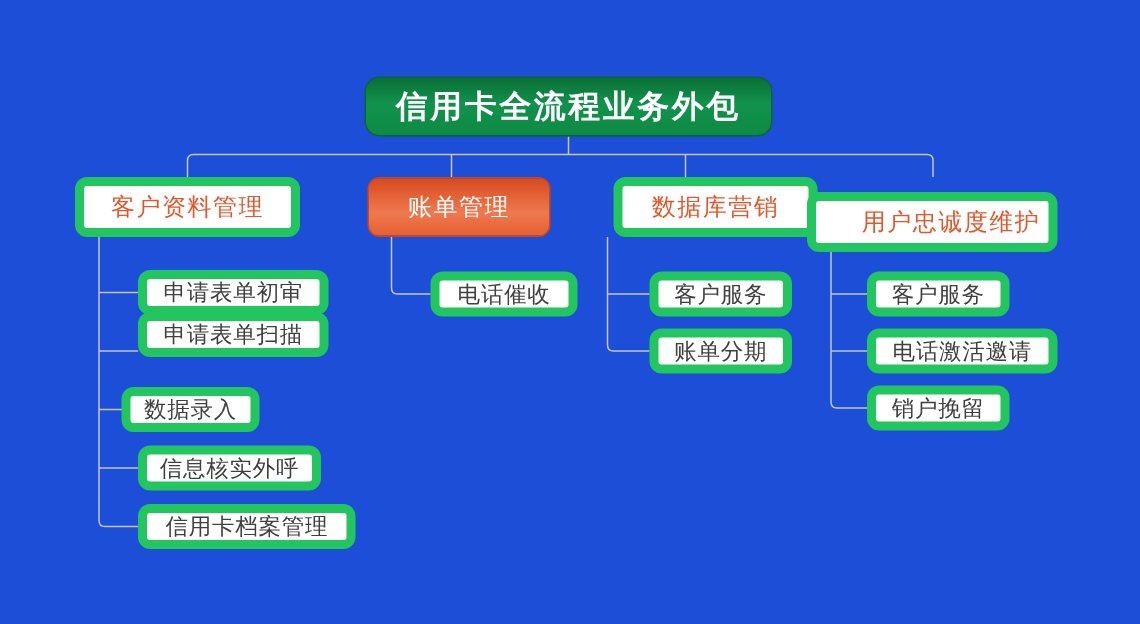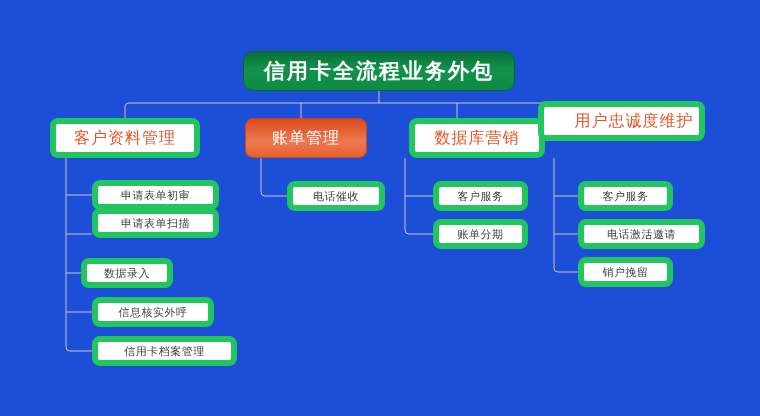--- a/index.html
+++ b/index.html
@@ -45,21 +45,21 @@
     letter-spacing: 1px;
   }
   .branch-node.highlighted {
     background: linear-gradient(180deg, #d84a1d 0%, #ee7950 60%, #e6602f 100%);
     border: 1px solid #cf4517;
     color: #ffffff;
   }
   .child-node {
     height: 30px;
     color: #3f3f3f;
-    font-size: 11px;
+    font-size: 15px;
     letter-spacing: 0.5px;
   }
 </style>
 </head>
 <body>
 
 <div id="stage">
 
   <svg id="connectors" viewBox="0 0 760 416" fill="none" stroke="#c6c6c6" stroke-width="1">
 
@@ -94,18 +94,18 @@
   <div class="node child-node" style="left:92px; top:297px; width:122px;">信息核实外呼</div>
   <div class="node child-node" style="left:92px; top:336px; width:145px;">信用卡档案管理</div>
 
   <div class="node branch-node highlighted" style="left:245px; top:118px; width:122px;">账单管理</div>
   <div class="node child-node" style="left:287px; top:181px; width:98px;">电话催收</div>
 
   <div class="node branch-node" style="left:409px; top:118px; width:136px;">数据库营销</div>
   <div class="node child-node" style="left:433px; top:181px; width:95px;">客户服务</div>
   <div class="node child-node" style="left:433px; top:219px; width:95px;">账单分期</div>
 
-  <div class="node branch-node" style="left:538px; top:101px; width:167px;padding-left:25px;">用户忠诚度维护</div>
+  <div class="node branch-node" style="left:538px; top:128px; width:167px;padding-left:25px;">用户忠诚度维护</div>
   <div class="node child-node" style="left:578px; top:181px; width:95px;">客户服务</div>
   <div class="node child-node" style="left:578px; top:219px; width:127px;">电话激活邀请</div>
   <div class="node child-node" style="left:578px; top:257px; width:95px;">销户挽留</div>
 
 </div>
 
 </body></html>

